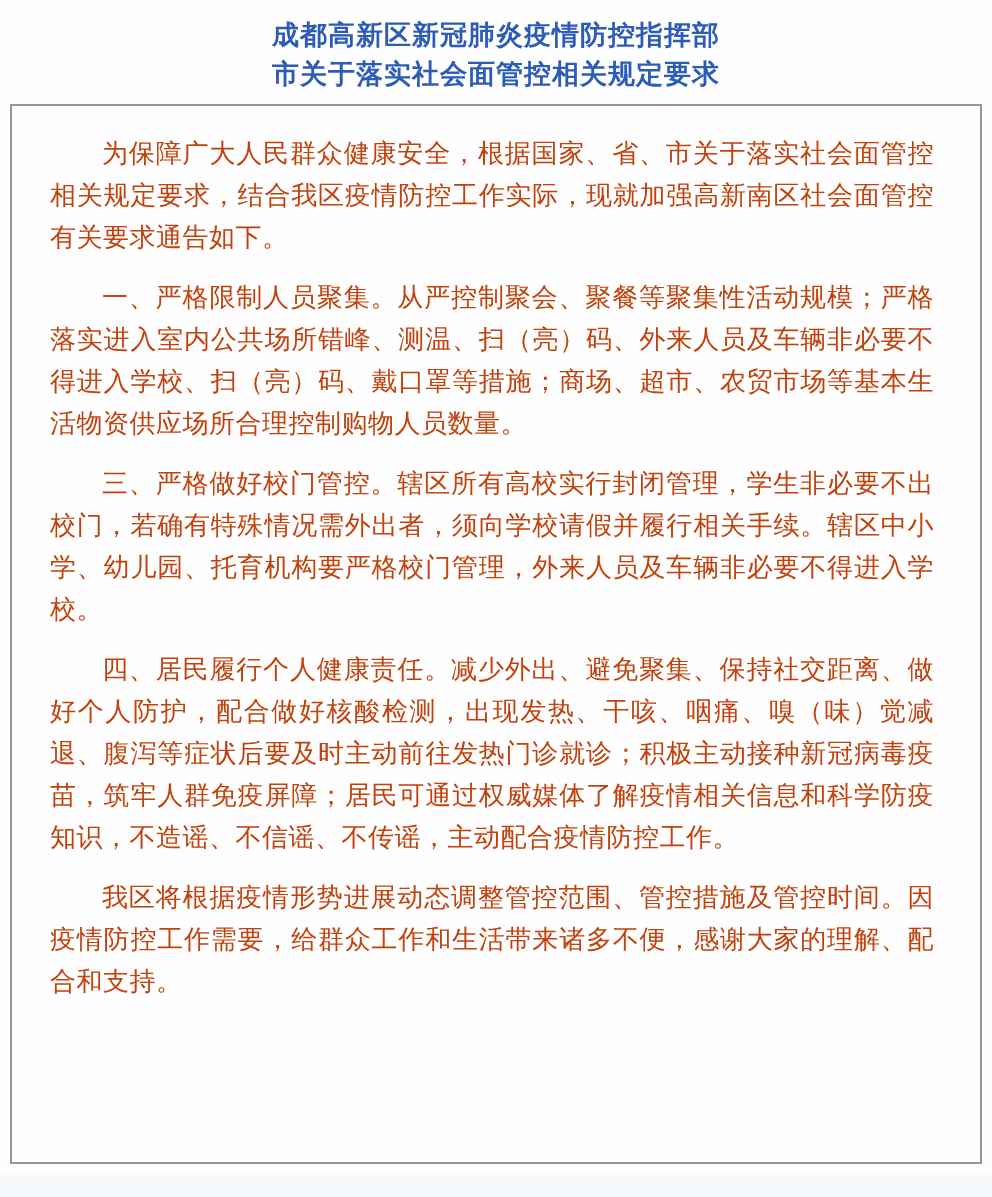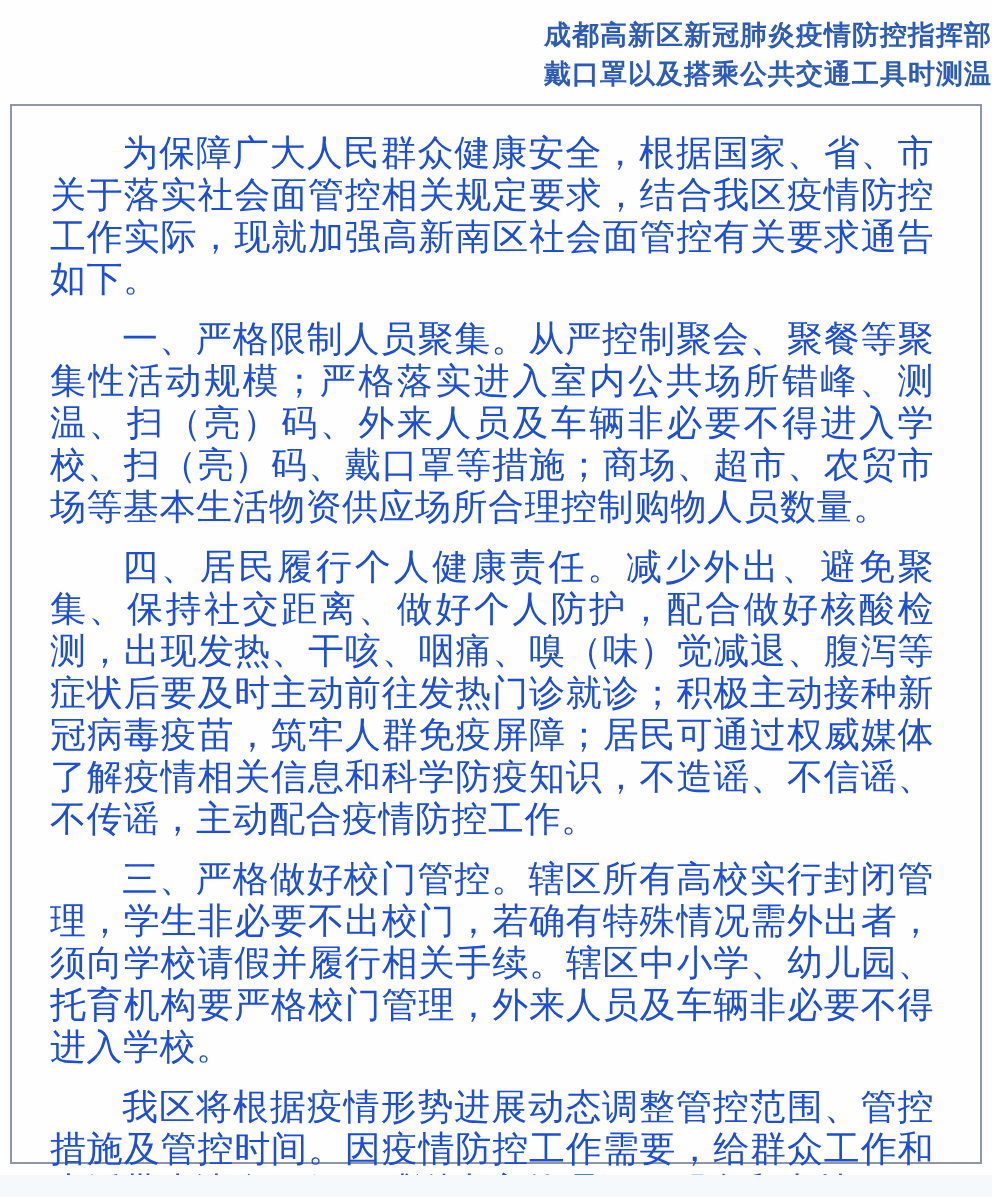--- a/index.html
+++ b/index.html
@@ -10,70 +10,70 @@
   }
   .page {
     position: relative;
     width: 992px;
     height: 1197px;
     background: #fefefe;
     overflow: hidden;
   }
   .notice-header {
     padding-top: 16px;
-    text-align: right;
+    text-align: center;
   }
   .notice-title-line {
     font-size: 27px;
     font-weight: bold;
     line-height: 39px;
     color: #2d5cb8;
     letter-spacing: 1px;
   }
   .notice-box {
     box-sizing: border-box;
     margin: 10px 10px 0 10px;
     width: 972px;
     height: 1060px;
     border: 2px solid #8d97a7;
     background: #fefefe;
     padding: 26px 38px 20px 38px;
   }
   .notice-paragraph {
     margin: 0 8px 18px 0;
     text-indent: 2em;
-    font-size: 36px;
+    font-size: 26px;
     line-height: 42px;
-    color: #1d4ed8;
+    color: #c2410c;
     text-align: justify;
     letter-spacing: 0.5px;
   }
   .footer-strip {
     position: absolute;
     left: 0;
     bottom: 0;
     width: 992px;
     height: 22px;
     background: #f5f9fc;
   }
 </style>
 </head>
 <body>
 
 <div class="page">
 
   <div class="notice-header">
     <div class="notice-title-line">成都高新区新冠肺炎疫情防控指挥部</div>
-    <div class="notice-title-line">戴口罩以及搭乘公共交通工具时测温</div>
+    <div class="notice-title-line">市关于落实社会面管控相关规定要求</div>
   </div>
 
   <div class="notice-box">
     <p class="notice-paragraph">为保障广大人民群众健康安全，根据国家、省、市关于落实社会面管控相关规定要求，结合我区疫情防控工作实际，现就加强高新南区社会面管控有关要求通告如下。</p>
     <p class="notice-paragraph">一、严格限制人员聚集。从严控制聚会、聚餐等聚集性活动规模；严格落实进入室内公共场所错峰、测温、扫（亮）码、外来人员及车辆非必要不得进入学校、扫（亮）码、戴口罩等措施；商场、超市、农贸市场等基本生活物资供应场所合理控制购物人员数量。</p>
+    <p class="notice-paragraph">三、严格做好校门管控。辖区所有高校实行封闭管理，学生非必要不出校门，若确有特殊情况需外出者，须向学校请假并履行相关手续。辖区中小学、幼儿园、托育机构要严格校门管理，外来人员及车辆非必要不得进入学校。</p>
     <p class="notice-paragraph">四、居民履行个人健康责任。减少外出、避免聚集、保持社交距离、做好个人防护，配合做好核酸检测，出现发热、干咳、咽痛、嗅（味）觉减退、腹泻等症状后要及时主动前往发热门诊就诊；积极主动接种新冠病毒疫苗，筑牢人群免疫屏障；居民可通过权威媒体了解疫情相关信息和科学防疫知识，不造谣、不信谣、不传谣，主动配合疫情防控工作。</p>
-    <p class="notice-paragraph">三、严格做好校门管控。辖区所有高校实行封闭管理，学生非必要不出校门，若确有特殊情况需外出者，须向学校请假并履行相关手续。辖区中小学、幼儿园、托育机构要严格校门管理，外来人员及车辆非必要不得进入学校。</p>
     <p class="notice-paragraph">我区将根据疫情形势进展动态调整管控范围、管控措施及管控时间。因疫情防控工作需要，给群众工作和生活带来诸多不便，感谢大家的理解、配合和支持。</p>
 
   </div>
 
   <div class="footer-strip"></div>
 
 </div>
 
 </body></html>

